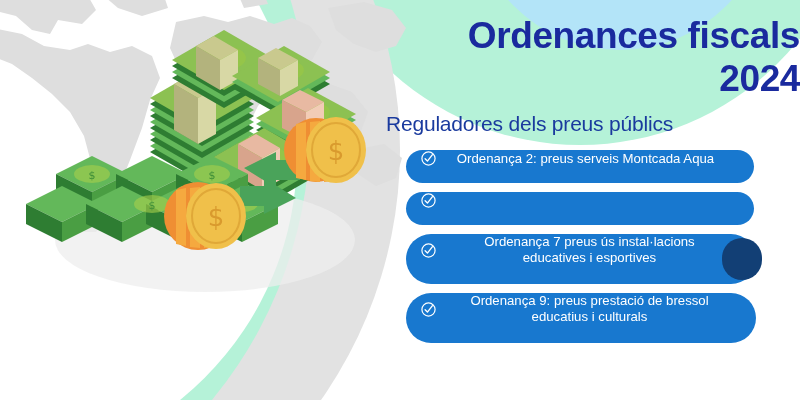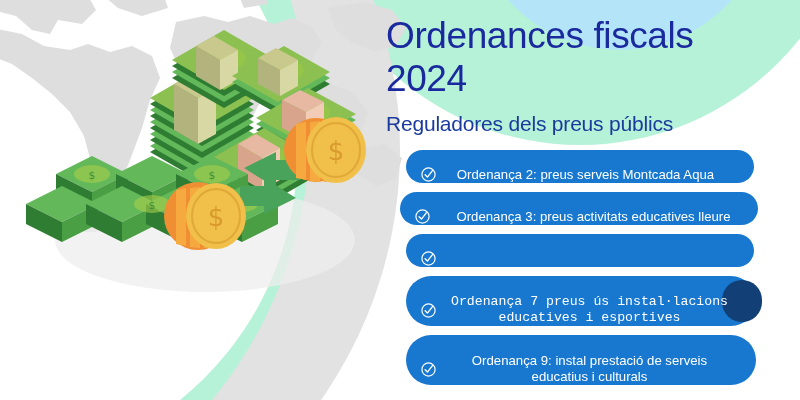--- a/index.html
+++ b/index.html
@@ -38,34 +38,34 @@
 
   
   .illus{position:absolute;left:0;top:0;width:400px;height:400px;}
 
   
   .content{
     position:absolute;left:386px;top:0;width:414px;height:400px;
   }
   .title{
     position:absolute;left:0;top:14px;width:414px;
-    text-align:left;
-    font-size:37px;line-height:43px;font-weight:normal;
+    text-align:right;
+    font-size:37px;line-height:43px;font-weight:bold;
     color:#1a2a9e;letter-spacing:-0.4px;
   }
   .subtitle{
     position:absolute;left:0;top:110px;width:414px;
     font-size:21px;line-height:28px;font-weight:normal;
     color:#1a3a9e;letter-spacing:-0.2px;
   }
 
   .pill-list{position:absolute;left:0;top:150px;width:414px;}
   .pill{
     position:relative;
-    display:flex;align-items:flex-end;
+    display:flex;align-items:flex-start;
     background:#1878cf;
     border-radius:26px;
     color:#ffffff;
     margin:0 0 9px 0;
     box-sizing:border-box;
     min-height:33px;
   }
   .pill.two-line{min-height:50px;}
   .pill .shadow{
     position:absolute;right:-6px;top:4px;width:40px;height:calc(100% - 8px);
@@ -79,21 +79,21 @@
     flex:1 1 auto;
     font-size:13.2px;line-height:16px;
     color:#ffffff;
     text-align:center;
     padding-right:20px;
     white-space:pre-line;
   }
   .pill.p1{width:348px;margin-left:20px;}
   .pill.p2{width:358px;margin-left:14px;}
   .pill.p3{width:348px;margin-left:20px;}
-  .pill.p4{width:350px;margin-left:20px;font-family:Liberation Mono, monospace;}
+  .pill.p4{width:350px;margin-left:20px;}
   .pill.p5{width:350px;margin-left:20px;}
   .pill.p1 .pill-text,.pill.p3 .pill-text{padding-right:26px;}
   .pill.p2 .pill-text{padding-right:8px;}
 </style>
 </head>
 <body>
 
 <div class="poster">
 
   <div class="bg-layer">
@@ -276,29 +276,20 @@
       <div class="pill p1">
         <div class="pill-inner">
           <svg class="check-ico" width="17" height="17" viewBox="0 0 24 24">
             <circle cx="12" cy="12" r="9.3" fill="none" stroke="#ffffff" stroke-width="1.7"></circle>
             <path d="M7.2 12.4 L10.5 15.6 L17.6 6.6" fill="none" stroke="#ffffff" stroke-width="1.9" stroke-linecap="round" stroke-linejoin="round"></path>
           </svg>
           <span class="pill-text">Ordenança 2: preus serveis Montcada Aqua</span>
         </div>
       </div>
 
-      <div class="pill p2">
-        <div class="pill-inner">
-          <svg class="check-ico" width="17" height="17" viewBox="0 0 24 24">
-            <circle cx="12" cy="12" r="9.3" fill="none" stroke="#ffffff" stroke-width="1.7"></circle>
-            <path d="M7.2 12.4 L10.5 15.6 L17.6 6.6" fill="none" stroke="#ffffff" stroke-width="1.9" stroke-linecap="round" stroke-linejoin="round"></path>
-          </svg>
-          <span class="pill-text">Ordenança 3: preus activitats educatives lleure</span>
-        </div>
-      </div>
 
       <div class="pill p3">
         <div class="pill-inner">
           <svg class="check-ico" width="17" height="17" viewBox="0 0 24 24">
             <circle cx="12" cy="12" r="9.3" fill="none" stroke="#ffffff" stroke-width="1.7"></circle>
             <path d="M7.2 12.4 L10.5 15.6 L17.6 6.6" fill="none" stroke="#ffffff" stroke-width="1.9" stroke-linecap="round" stroke-linejoin="round"></path>
           </svg>
         </div>
       </div>
 
@@ -313,20 +304,20 @@
 educatives i esportives</span>
         </div>
       </div>
 
       <div class="pill p5 two-line">
         <div class="pill-inner">
           <svg class="check-ico" width="17" height="17" viewBox="0 0 24 24">
             <circle cx="12" cy="12" r="9.3" fill="none" stroke="#ffffff" stroke-width="1.7"></circle>
             <path d="M7.2 12.4 L10.5 15.6 L17.6 6.6" fill="none" stroke="#ffffff" stroke-width="1.9" stroke-linecap="round" stroke-linejoin="round"></path>
           </svg>
-          <span class="pill-text">Ordenança 9: instal prestació de serveis
+          <span class="pill-text">Ordenança 9: preus prestació de bressol
 educatius i culturals</span>
         </div>
       </div>
 
     </div>
   </div>
 </div>
 
 </body></html>

